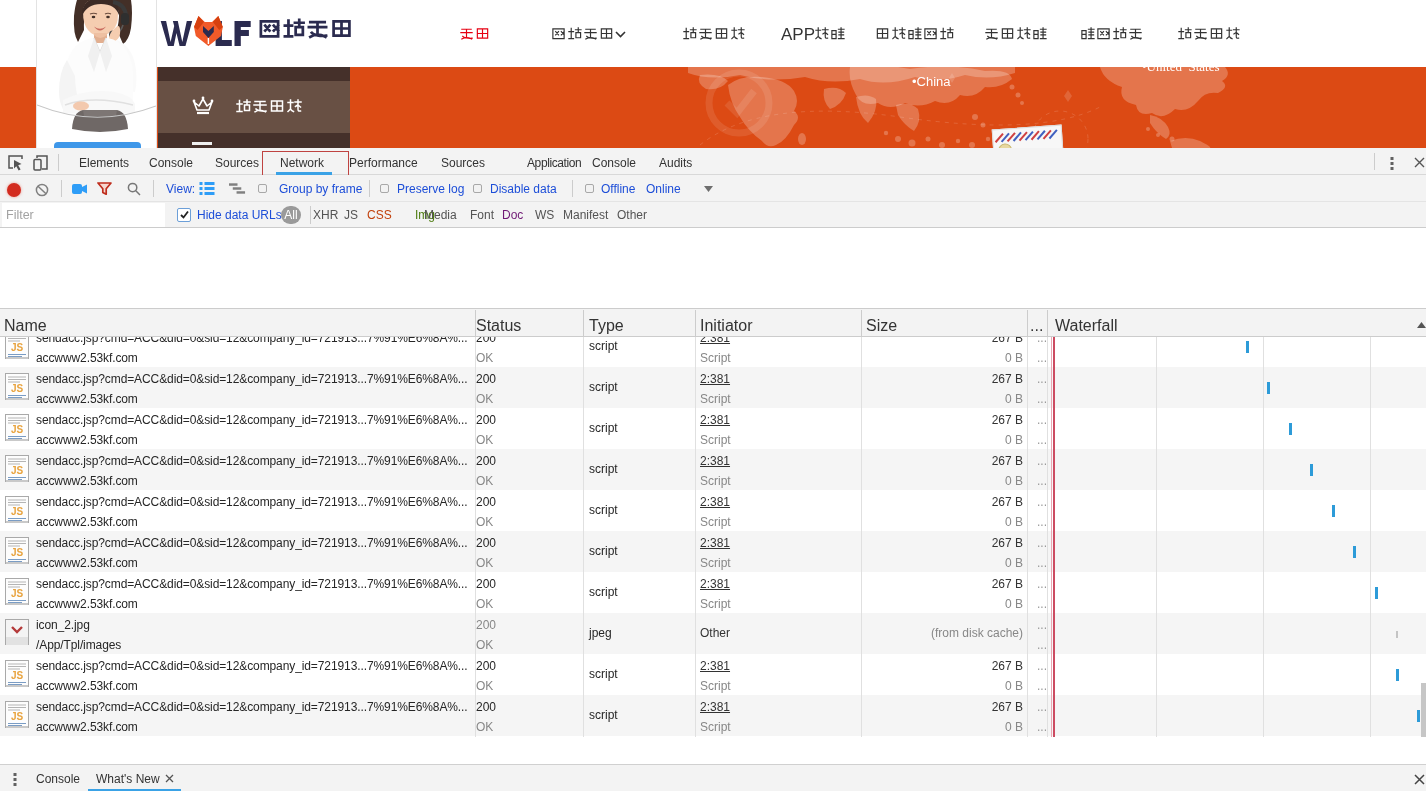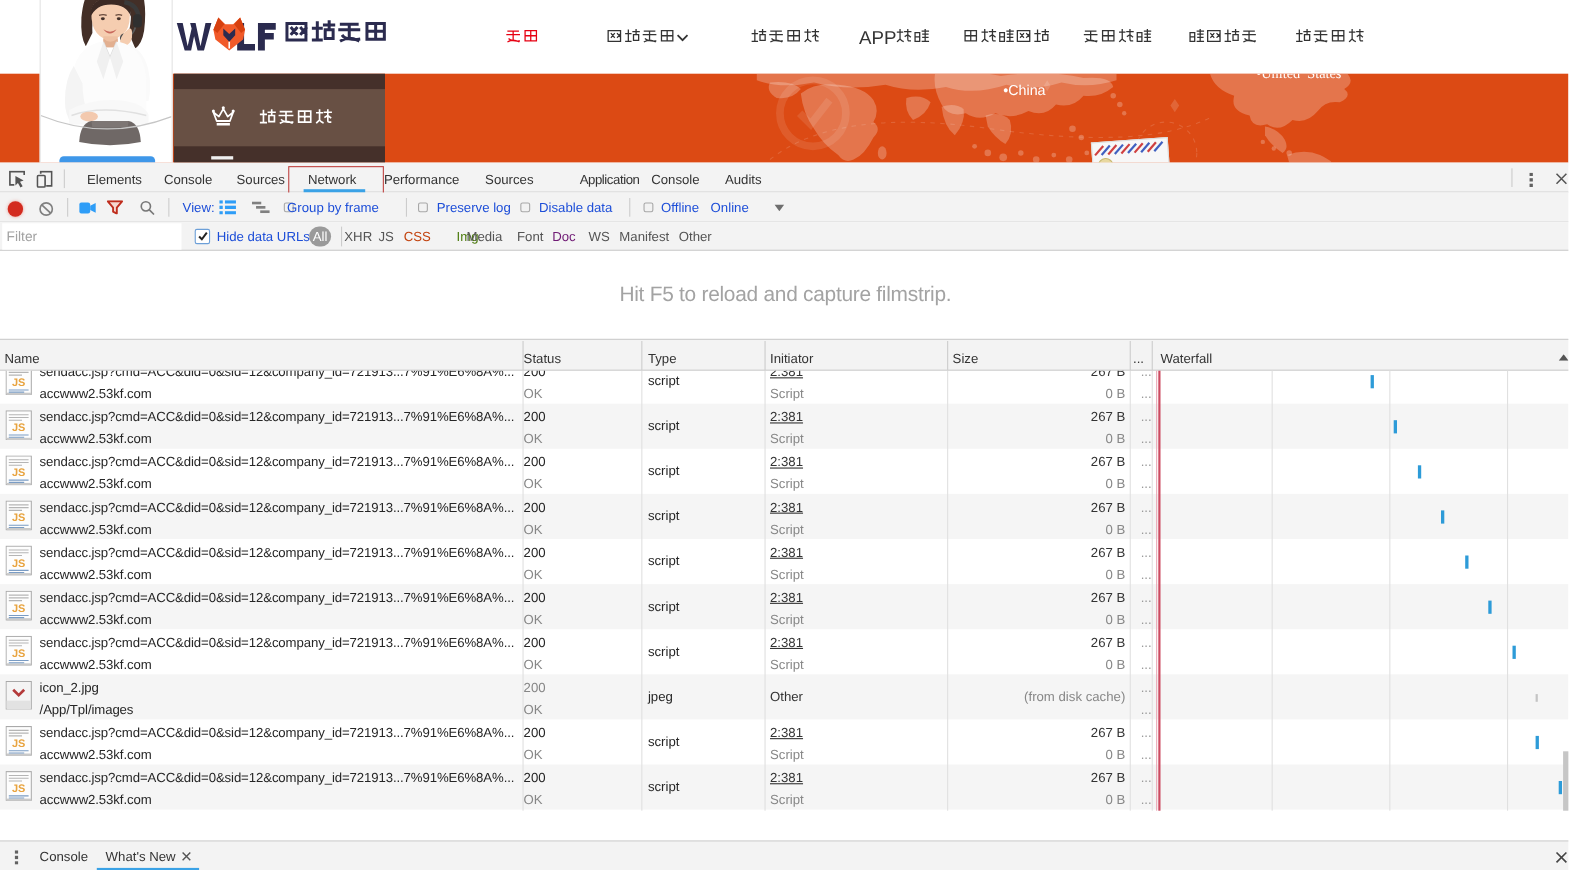--- a/index.html
+++ b/index.html
@@ -17,21 +17,21 @@
 #tabbar{position:absolute;left:0;top:0;width:1426px;height:27px;background:#f3f3f3;border-bottom:1px solid #d8d8d8}
 .tab{position:absolute;top:0;height:27px;line-height:31px;color:#333;font-size:12px}
 #toolbar{position:absolute;left:0;top:27px;width:1426px;height:27px;background:#f3f3f3;border-bottom:1px solid #e4e4e4}
 #filterbar{position:absolute;left:0;top:54px;width:1426px;height:26px;background:#f3f3f3;border-bottom:1px solid #ccc}
 .sep{position:absolute;width:1px;background:#ccc}
 .cb{position:absolute;width:9px;height:9px;background:#f2f2f2;border:1px solid #a8a8a8;border-radius:2px}
 .lbl{position:absolute;color:#1d4ed8;white-space:nowrap}
 #hitf5{position:absolute;left:1px;top:110px;width:1426px;text-align:center;font-size:19px;color:#a3a3a3;letter-spacing:-0.25px}
 
 #thead{position:absolute;left:0;top:160px;width:1426px;height:29px;background:#f3f3f3;border-top:1px solid #ccc;border-bottom:1px solid #ccc}
-#thead .hl{position:absolute;top:0;height:29px;line-height:34px;font-size:12px;color:#333}
+#thead .hl{position:absolute;top:0;height:29px;line-height:34px;font-size:16px;color:#333}
 #tbody{position:absolute;left:0;top:189px;width:1426px;height:400px;overflow:hidden}
 .row{position:absolute;left:0;width:1426px;height:41px}
 .row.g{background:#f5f5f5}
 .colline{position:absolute;top:160px;height:429px;width:1px;background:#e0e0e0;z-index:2}
 .l1{position:absolute;top:3px;height:18px;line-height:18px;white-space:nowrap}
 .l2{position:absolute;top:23px;height:18px;line-height:18px;color:#878787;white-space:nowrap}
 .ctr{position:absolute;top:0;height:41px;line-height:41px}
 .nm{left:36px;color:#262626;letter-spacing:-0.1px}
 .st{left:476px;color:#262626}
 .ty{left:589px;color:#262626}
@@ -338,21 +338,21 @@
         </g>
       </svg>
       <svg class="abs" style="left:229px;top:8px" width="17" height="11" viewBox="0 0 18 11">
         <g fill="#808080">
           <rect x="0" y="0" width="9" height="2.6"></rect>
           <rect x="4" y="4.2" width="9" height="2.6"></rect>
           <rect x="8" y="8.4" width="9" height="2.6"></rect>
         </g>
       </svg>
       <div class="cb" style="left:258px;top:9px"></div>
-      <div class="lbl" style="left:261px;top:7px">Group by frame</div>
+      <div class="lbl" style="left:279px;top:7px">Group by frame</div>
       <div class="sep" style="left:369px;top:5px;height:17px"></div>
       <div class="cb" style="left:380px;top:9px"></div>
       <div class="lbl" style="left:397px;top:7px">Preserve log</div>
       <div class="cb" style="left:473px;top:9px"></div>
       <div class="lbl" style="left:490px;top:7px">Disable data</div>
       <div class="sep" style="left:572px;top:5px;height:17px"></div>
       <div class="cb" style="left:585px;top:9px"></div>
       <div class="lbl" style="left:601px;top:7px">Offline</div>
       <div class="lbl" style="left:646px;top:7px">Online</div>
       <svg class="abs" style="left:704px;top:11px" width="9" height="6" viewBox="0 0 9 6">
@@ -373,21 +373,20 @@
       <div class="lbl" style="left:344px;top:6px;color:#545454">JS</div>
       <div class="lbl" style="left:367px;top:6px;color:#c2410c">CSS</div>
       <div class="lbl" style="left:415px;top:6px;color:#4d7c0f">Img</div>
       <div class="lbl" style="left:424px;top:6px;color:#545454">Media</div>
       <div class="lbl" style="left:470px;top:6px;color:#545454">Font</div>
       <div class="lbl" style="left:502px;top:6px;color:#701a75">Doc</div>
       <div class="lbl" style="left:535px;top:6px;color:#545454">WS</div>
       <div class="lbl" style="left:563px;top:6px;color:#545454">Manifest</div>
       <div class="lbl" style="left:617px;top:6px;color:#545454">Other</div>
     </div>
-    <div id="hitf5">Hit F5 to reload and capture filmstrip.</div>
     <div id="thead">
       <div class="hl" style="left:4px">Name</div>
       <div class="hl" style="left:476px">Status</div>
       <div class="hl" style="left:589px">Type</div>
       <div class="hl" style="left:700px">Initiator</div>
       <div class="hl" style="left:866px">Size</div>
       <div class="hl" style="left:1030px">...</div>
       <div class="hl" style="left:1055px">Waterfall</div>
       <div class="abs" style="left:475px;top:1px;width:1px;height:27px;background:#ccc"></div>
       <div class="abs" style="left:583px;top:1px;width:1px;height:27px;background:#ccc"></div>

